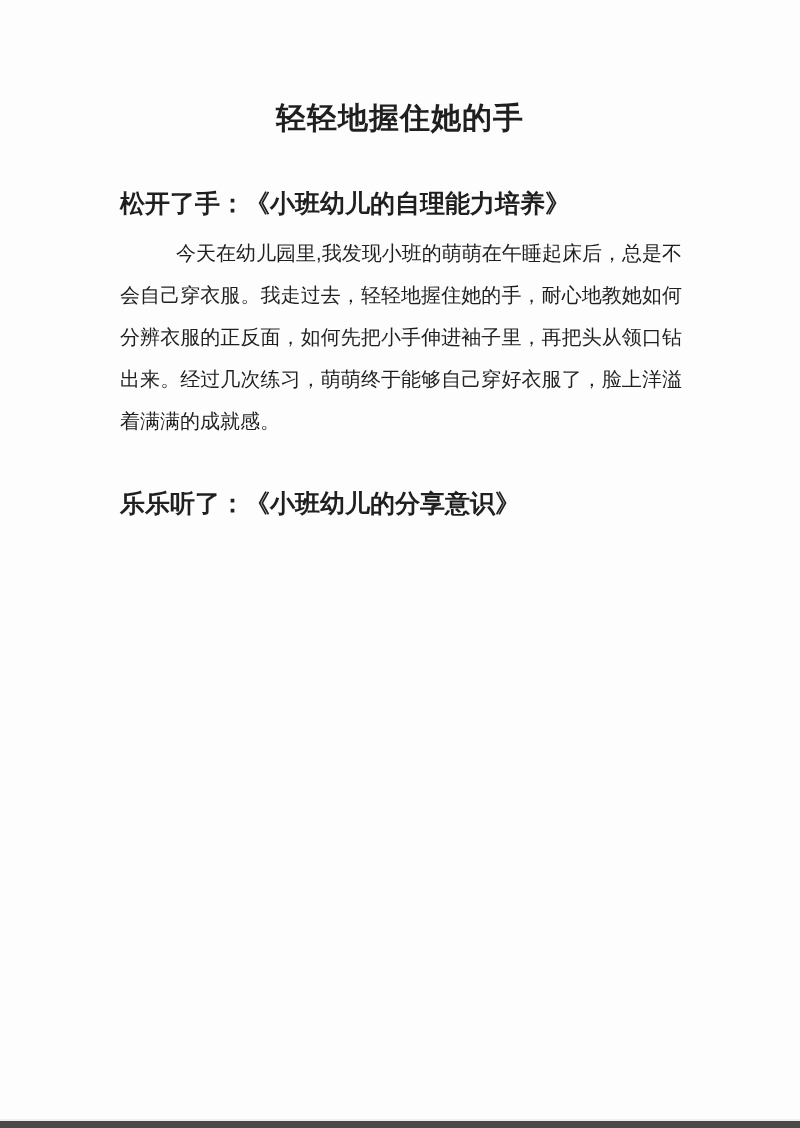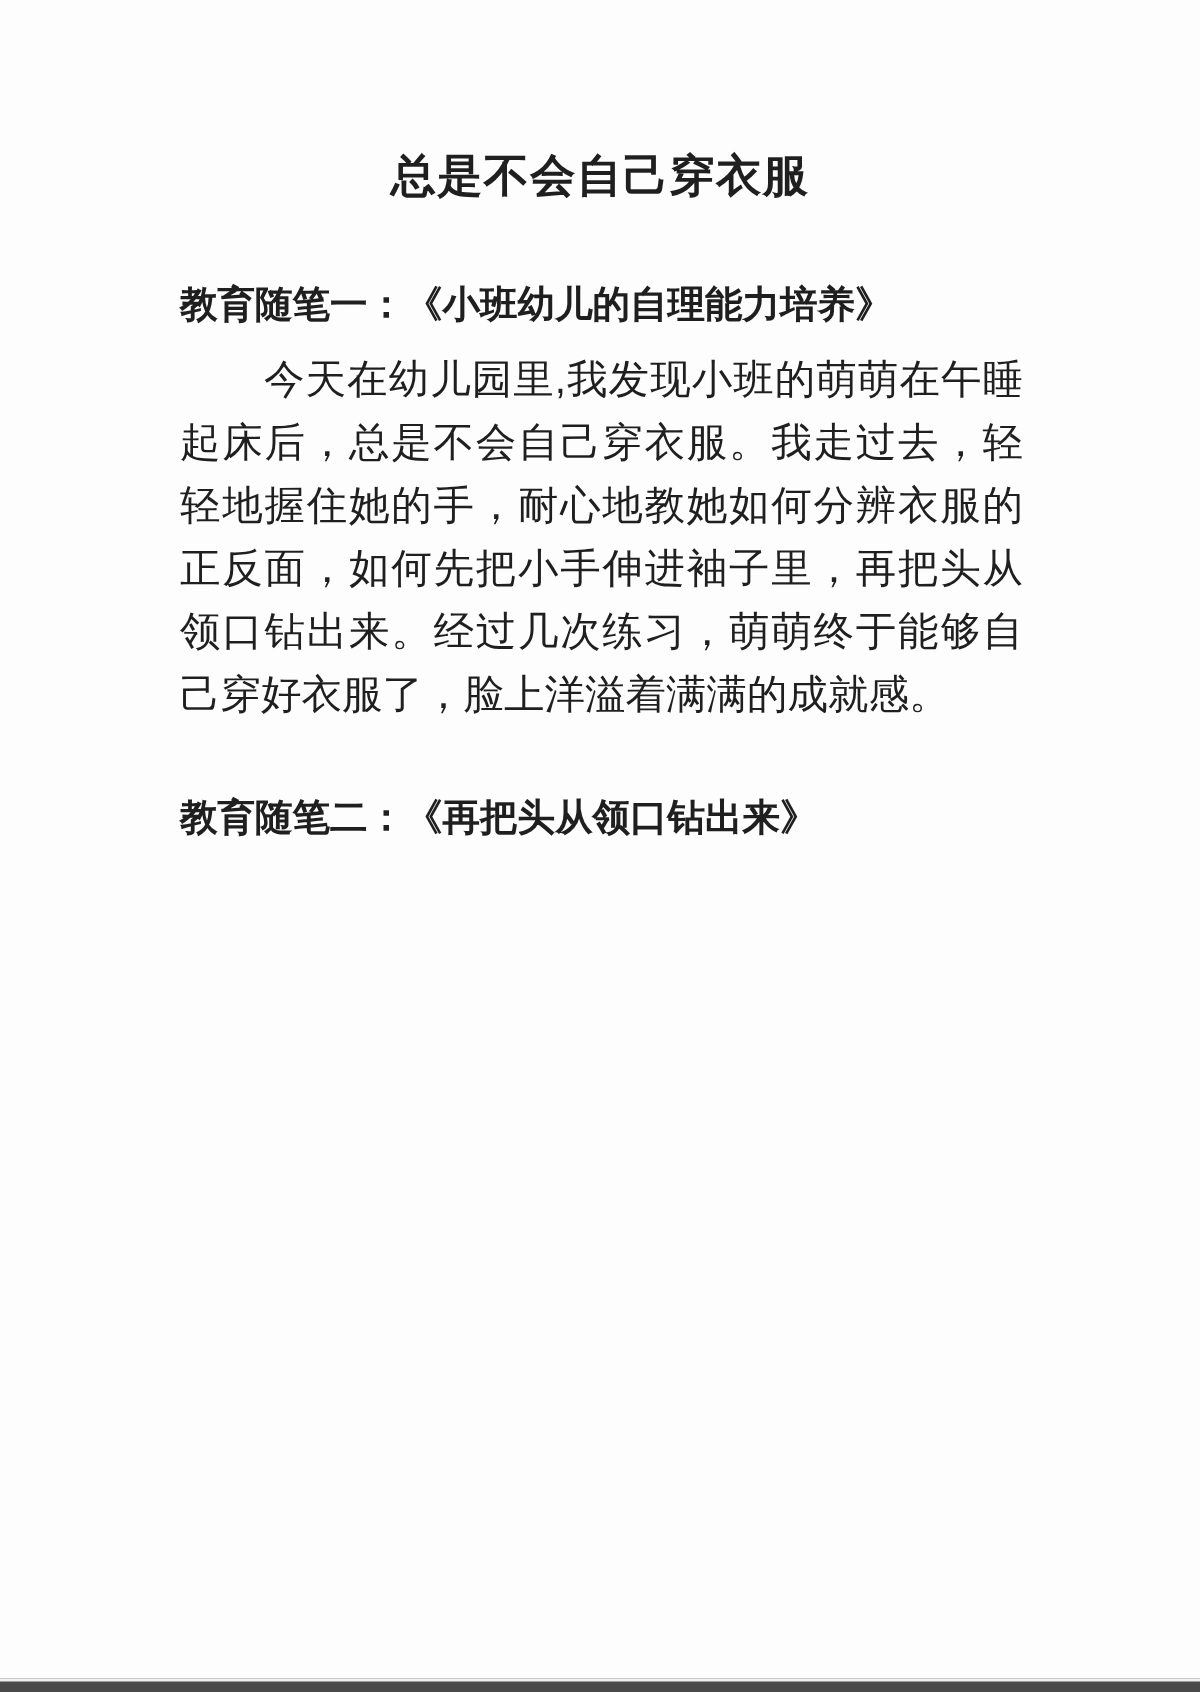--- a/index.html
+++ b/index.html
@@ -37,21 +37,21 @@
     margin: 50px 0 14px 0;
     font-size: 25px;
     font-weight: bold;
     line-height: 30px;
   }
   .section-2 .section-heading {
     margin-top: 46px;
   }
   .para {
     margin: 0;
-    font-size: 27px;
+    font-size: 20px;
     line-height: 42px;
     text-align: justify;
     text-indent: 56px;
     letter-spacing: 0px;
   }
   .bottom-bar {
     position: absolute;
     left: 0;
     bottom: 0;
     width: 100%;
@@ -59,30 +59,30 @@
     background: var(--bottom-bar, #4a4a4a);
     border-top: 2px solid #efefef;
     box-sizing: content-box;
   }
 </style>
 </head>
 <body>
 
 <div class="page">
 
-  <h1 class="doc-title">总是不会自己穿衣服</h1>
+  <h1 class="doc-title">轻轻地握住她的手</h1>
 
   <div class="content">
 
     <section class="section-1">
-      <h2 class="section-heading">教育随笔一：《小班幼儿的自理能力培养》</h2>
+      <h2 class="section-heading">松开了手：《小班幼儿的自理能力培养》</h2>
       <p class="para">今天在幼儿园里,我发现小班的萌萌在午睡起床后，总是不会自己穿衣服。我走过去，轻轻地握住她的手，耐心地教她如何分辨衣服的正反面，如何先把小手伸进袖子里，再把头从领口钻出来。经过几次练习，萌萌终于能够自己穿好衣服了，脸上洋溢着满满的成就感。</p>
     </section>
 
     <section class="section-2">
-      <h2 class="section-heading">教育随笔二：《再把头从领口钻出来》</h2>
+      <h2 class="section-heading">乐乐听了：《小班幼儿的分享意识》</h2>
     </section>
 
   </div>
 
   <div class="bottom-bar"></div>
 
 </div>
 
 </body></html>

